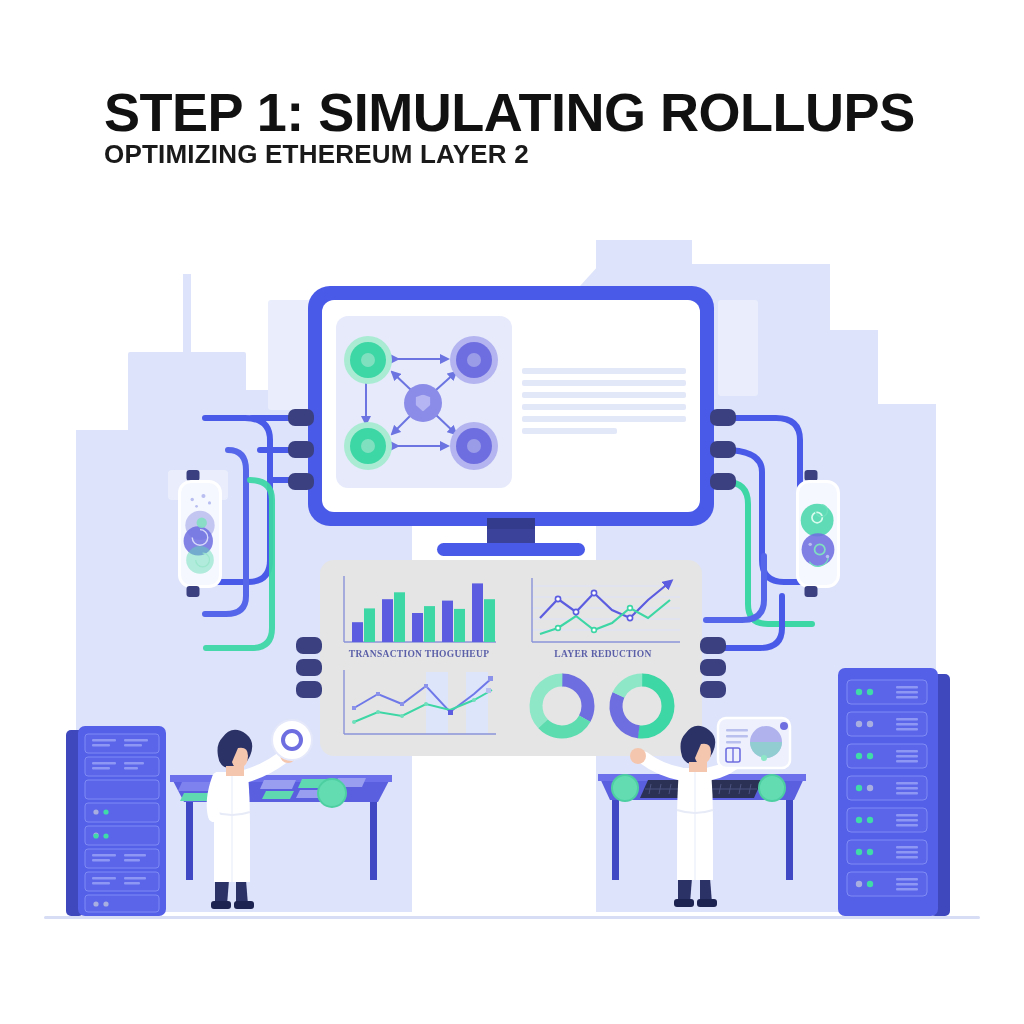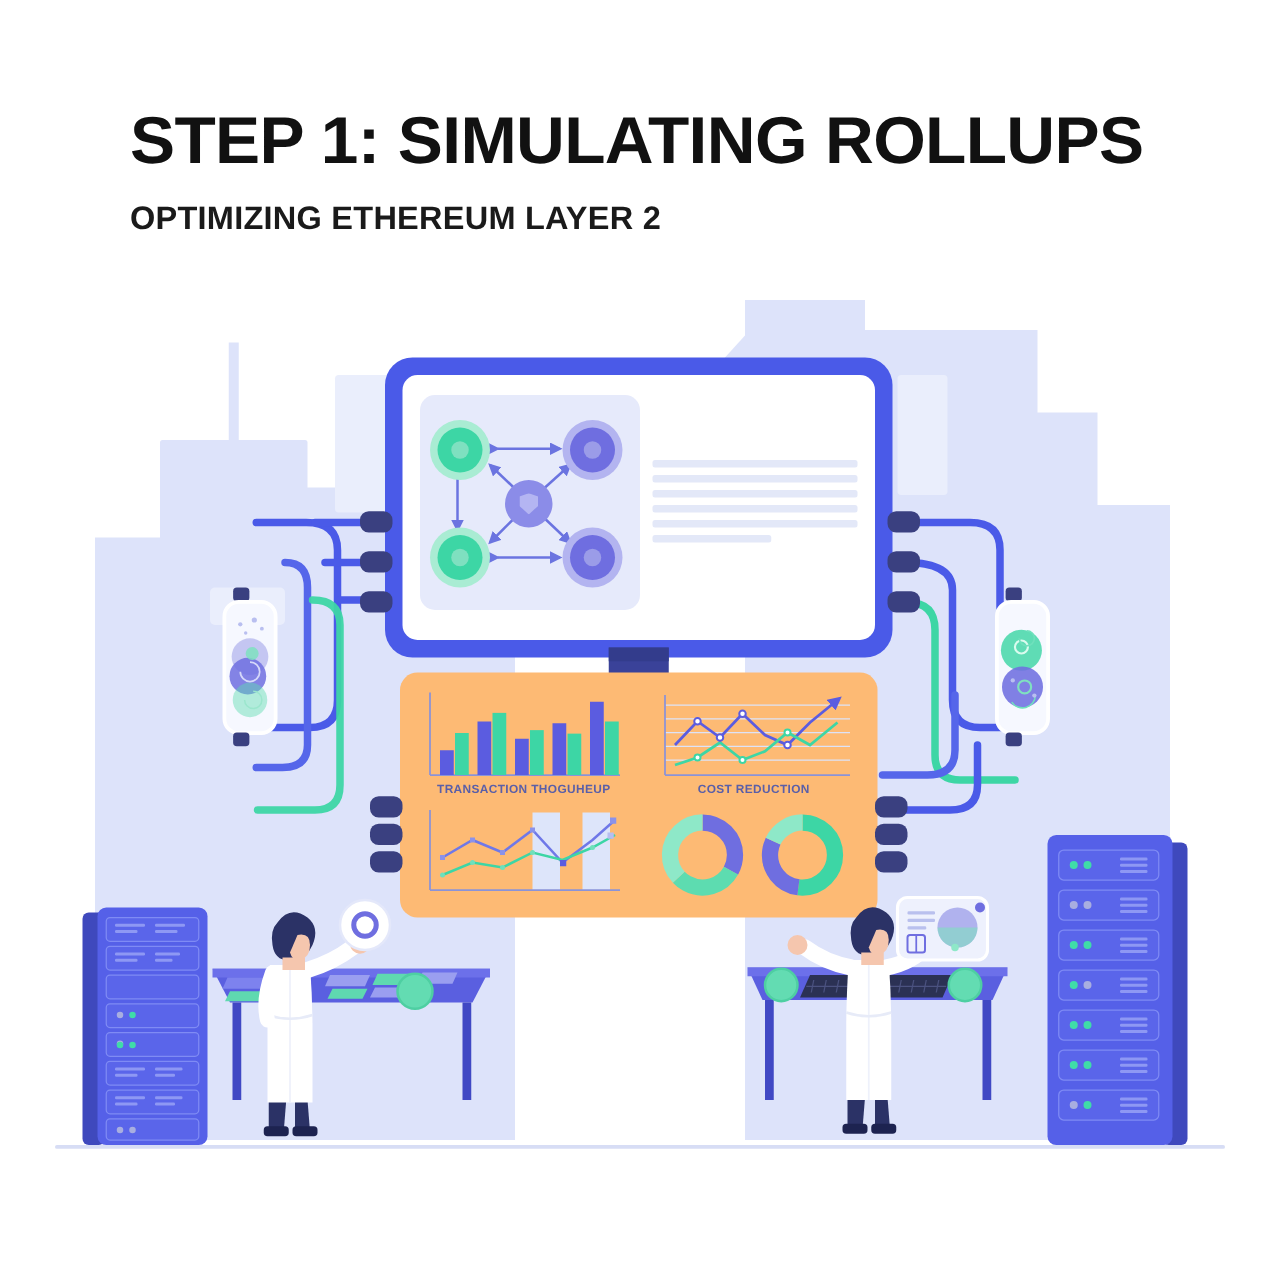--- a/index.html
+++ b/index.html
@@ -13,21 +13,21 @@
   #stage { position:absolute; inset:0; width:1024px; height:1024px; }
 
   
   .heading { position:absolute; left:104px; top:86px; }
   .title {
     font-size:53px; font-weight:bold; letter-spacing:-0.5px;
     color:#111111; line-height:1.0; white-space:nowrap;
     transform:scaleX(1.02); transform-origin:left center;
   }
   .subtitle {
-    margin-top:20px; font-size:26px; font-weight:bold;
+    font-size:26px; font-weight:bold;
     letter-spacing:0.2px; color:#1a1a1a; white-space:nowrap;
   }
 
   
   .sky { position:absolute; left:0; top:0; width:1024px; height:1024px; }
 
   
   .monitor {
     position:absolute; left:308px; top:286px; width:406px; height:240px;
     background:#4a5ae8; border-radius:22px; padding:14px;
@@ -65,22 +65,22 @@
     background:#3a4299;
   }
   .mon-neck-top { position:absolute; inset:0 0 60% 0; background:#333c8c; }
   .mon-base {
     position:absolute; left:437px; top:543px; width:148px; height:13px;
     background:#4a5ae8; border-radius:7px;
   }
 
   
   .dashboard {
-    position:absolute; left:320px; top:538px; width:382px; height:196px;
-    background:#fdba74; border-radius:14px; padding:12px 14px;
+    position:absolute; left:320px; top:560px; width:382px; height:196px;
+    background:#e5e5e5; border-radius:14px; padding:12px 14px;font-family:Liberation Serif, serif;
   }
   .dash-grid {
     width:100%; height:100%;
     display:grid; grid-template-columns:1fr 1fr; grid-template-rows:1fr 1fr;
     gap:6px 14px;
   }
   .chart-cell { position:relative; }
   .chart-label {
     position:absolute; left:0; right:0; bottom:-1px; text-align:center;
     font-size:9.5px; font-weight:bold; color:#5a5fa8; letter-spacing:0.3px;
@@ -282,21 +282,21 @@
               <circle cx="58" cy="40" r="2.6"></circle>
             <circle cx="76" cy="21" r="2.6"></circle>
               <circle cx="112" cy="46" r="2.6"></circle>
           </g>
           <g fill="#ffffff" stroke="#3dd6a5" stroke-width="1.6">
             <circle cx="40" cy="56" r="2.4"></circle>
               <circle cx="76" cy="58" r="2.4"></circle>
             <circle cx="112" cy="36" r="2.4"></circle>
           </g>
         </svg>
-        <div class="chart-label">COST REDUCTION</div>
+        <div class="chart-label">LAYER REDUCTION</div>
       </div>
 
       <div class="chart-cell">
         <svg class="cell-svg" viewBox="0 0 170 86" preserveAspectRatio="none">
           <rect x="92" y="8" width="22" height="62" fill="#dde5fa"></rect>
           <rect x="132" y="8" width="22" height="62" fill="#dde5fa"></rect>
           <line x1="10" y1="6" x2="10" y2="70" stroke="#8a93d8" stroke-width="1.4"></line>
           <line x1="10" y1="70" x2="162" y2="70" stroke="#8a93d8" stroke-width="1.4"></line>
           <polyline points="20,44 44,30 68,40 92,22 116,48 140,30 158,14" fill="none" stroke="#6f78e8" stroke-width="2"></polyline>
           <polyline points="20,58 44,48 68,52 92,40 116,46 140,36 158,26" fill="none" stroke="#3dd6a5" stroke-width="2"></polyline>

